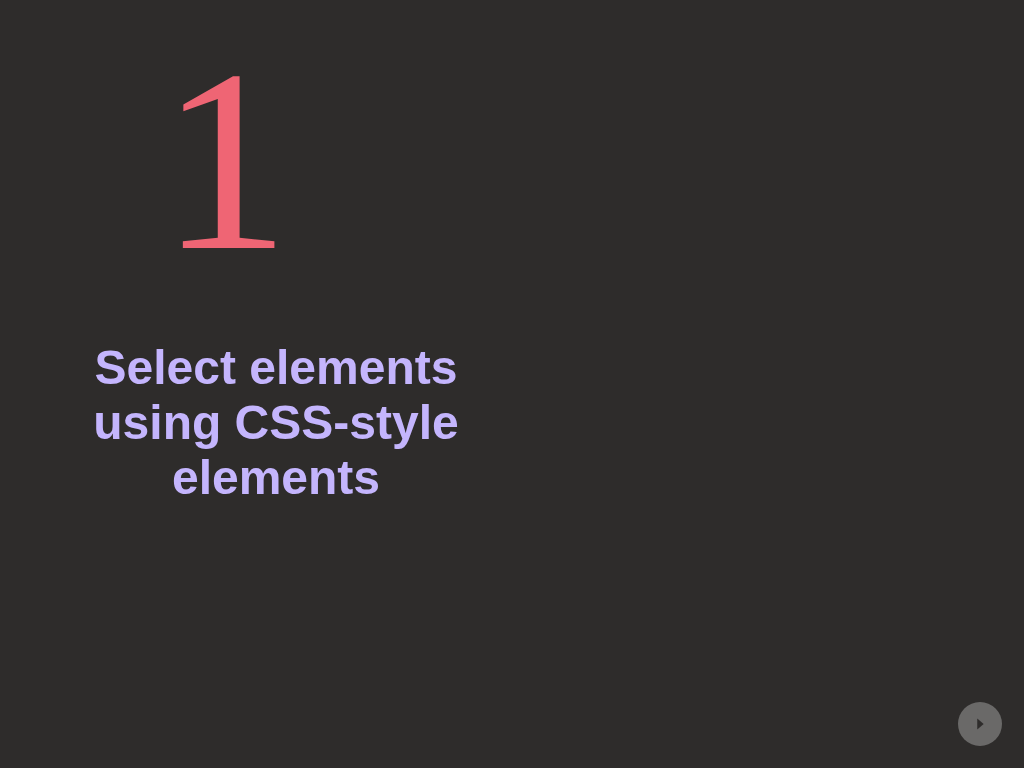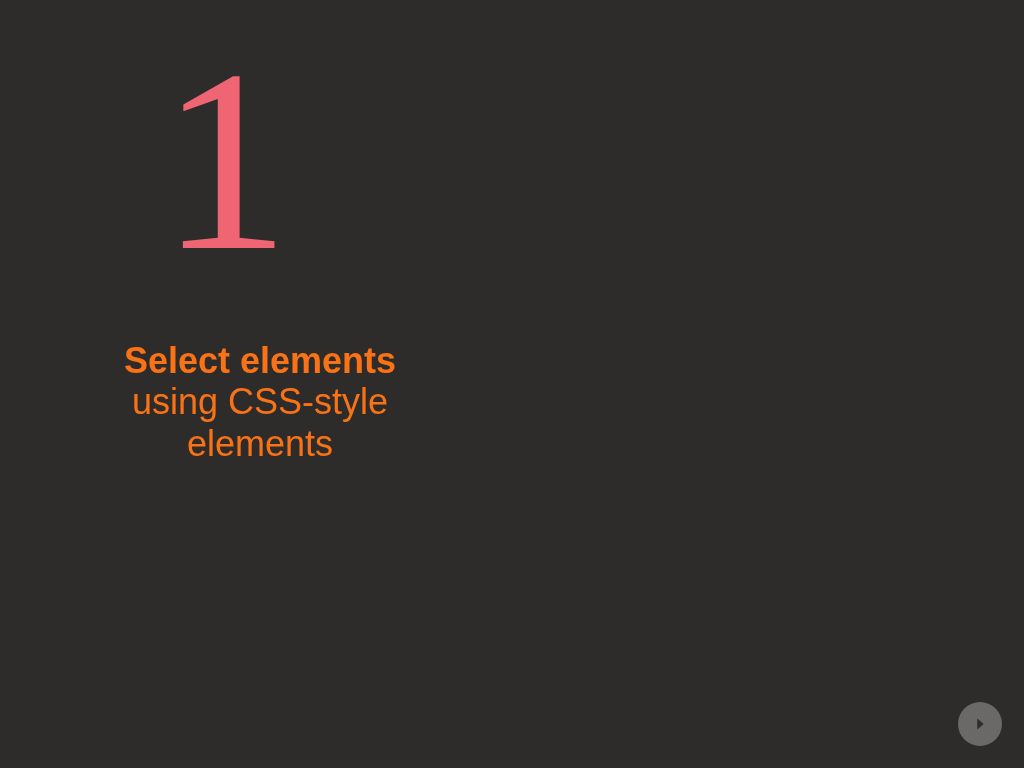--- a/index.html
+++ b/index.html
@@ -23,32 +23,32 @@
     left: 160px;
     font-size: 260px;
     line-height: 1;
     color: #ef6574;
     font-family: "Times New Roman", Times, serif;
     font-weight: 400;
   }
   .heading {
     position: absolute;
     top: 340px;
-    left: 60px;
+    left: 76px;
     width: 400px;
-    color: #f97316;
-    font-size: 36px;
+    color: #c4b5fd;
+    font-size: 48px;
     line-height: 1.15;
     text-align: center;
   }
   .heading .bold {
     font-weight: 700;
   }
   .heading .regular {
-    font-weight: 400;
+    font-weight: 700;
   }
   .next-btn {
     position: absolute;
     right: 22px;
     bottom: 22px;
     width: 44px;
     height: 44px;
     border-radius: 50%;
     background: #6a6968;
     display: flex;

